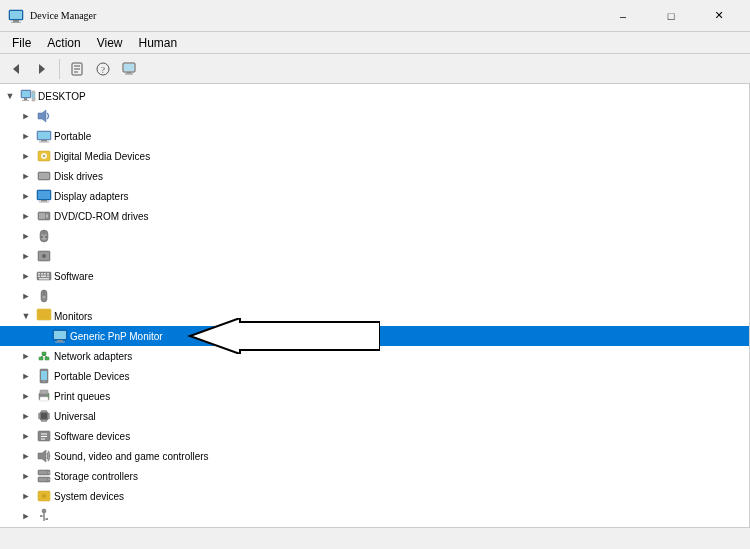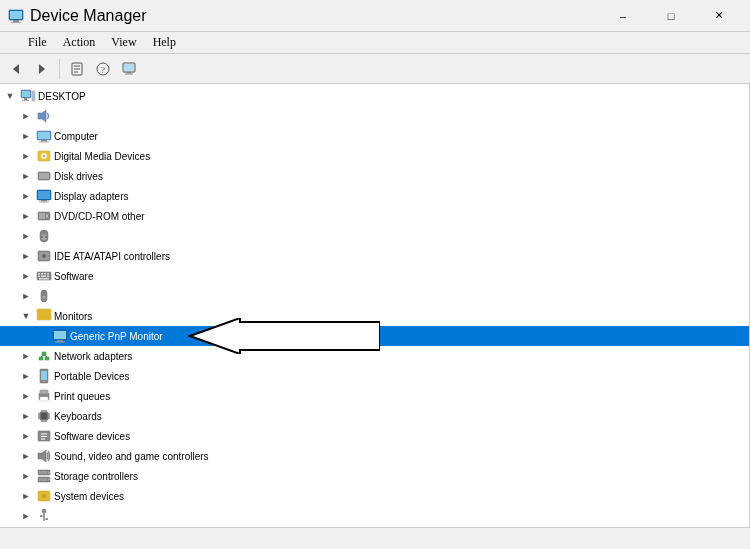--- a/index.html
+++ b/index.html
@@ -25,22 +25,23 @@
     .title-bar-icon {
       width: 16px;
       height: 16px;
       margin-right: 6px;
       display: flex;
       align-items: center;
       justify-content: center;
     }
     .title-bar-title {
       flex: 1;
-      font-size: 16px;
+      font-size: 10px;
       color: #000;
+      font-family: Liberation Serif, serif;
     }
     .title-bar-controls {
       display: flex;
       gap: 2px;
     }
     .title-btn {
       width: 46px;
       height: 32px;
       display: flex;
       align-items: center;
@@ -51,23 +52,22 @@
       font-size: 11px;
       color: #000;
     }
 
     
     .menu-bar {
       background: #f0f0f0;
       height: 22px;
       display: flex;
       align-items: center;
-      padding: 0 20px;
+      padding: 0 4px;
       border-bottom: 1px solid #ccc;
-      font-family: Liberation Serif, serif;
     }
     .menu-item {
       padding: 2px 8px;
       font-size: 12px;
       cursor: pointer;
       color: #000;
     }
 
     
     .toolbar {
@@ -192,21 +192,21 @@
     <button class="title-btn">–</button>
     <button class="title-btn">□</button>
     <button class="title-btn close">✕</button>
   </div>
 </div>
 
 <div class="menu-bar">
   <span class="menu-item">File</span>
   <span class="menu-item">Action</span>
   <span class="menu-item">View</span>
-  <span class="menu-item">Help</span>
+  <span class="menu-item">Human</span>
 </div>
 
 <div class="toolbar">
   <button class="toolbar-btn" title="Back">
     <svg width="14" height="14" viewBox="0 0 14 14">
         <polygon points="10,2 4,7 10,12" fill="#555"></polygon>
       </svg>
   </button>
   <button class="toolbar-btn" title="Forward">
     <svg width="14" height="14" viewBox="0 0 14 14">
@@ -269,21 +269,21 @@
     <div class="tree-item indent-1">
       <div class="tree-toggle">►</div>
       <div class="tree-icon">
         <svg width="16" height="16" viewBox="0 0 16 16">
           <rect x="1" y="3" width="14" height="9" rx="1" fill="#6c8ebf" stroke="#4a6ea8" stroke-width="0.5"></rect>
           <rect x="2" y="4" width="12" height="7" fill="#87ceeb"></rect>
           <rect x="5" y="12" width="6" height="1.5" fill="#888"></rect>
           <rect x="3" y="13.5" width="10" height="1" fill="#aaa"></rect>
         </svg>
       </div>
-      <span class="tree-label">Computer</span>
+      <span class="tree-label">Portable</span>
     </div>
 
     <div class="tree-item indent-1">
       <div class="tree-toggle">►</div>
       <div class="tree-icon">
         <svg width="16" height="16" viewBox="0 0 16 16">
           <rect x="2" y="3" width="12" height="10" rx="1" fill="#e8c13a" stroke="#c8a020" stroke-width="0.5"></rect>
           <circle cx="8" cy="8" r="3" fill="#fff" opacity="0.8"></circle>
           <circle cx="8" cy="8" r="1" fill="#888"></circle>
         </svg>
@@ -319,21 +319,21 @@
 
     <div class="tree-item indent-1">
       <div class="tree-toggle">►</div>
       <div class="tree-icon">
         <svg width="16" height="16" viewBox="0 0 16 16">
           <rect x="2" y="4" width="12" height="8" rx="1" fill="#888" stroke="#666" stroke-width="0.5"></rect>
           <rect x="3" y="5" width="6" height="6" fill="#aaa"></rect>
           <rect x="10" y="6" width="2" height="4" rx="1" fill="#c0c0c0" stroke="#999" stroke-width="0.5"></rect>
         </svg>
       </div>
-      <span class="tree-label">DVD/CD-ROM other</span>
+      <span class="tree-label">DVD/CD-ROM drives</span>
     </div>
 
     <div class="tree-item indent-1">
       <div class="tree-toggle">►</div>
       <div class="tree-icon">
         <svg width="16" height="16" viewBox="0 0 16 16">
           <rect x="4" y="2" width="8" height="12" rx="4" fill="#888" stroke="#666" stroke-width="0.5"></rect>
           <rect x="5" y="6" width="6" height="6" rx="3" fill="#aaa"></rect>
           <line x1="8" y1="2" x2="8" y2="8" stroke="#666" stroke-width="0.5"></line>
           <circle cx="6" cy="9" r="1" fill="#666"></circle>
@@ -344,21 +344,20 @@
 
     <div class="tree-item indent-1">
       <div class="tree-toggle">►</div>
       <div class="tree-icon">
         <svg width="16" height="16" viewBox="0 0 16 16">
           <rect x="2" y="3" width="12" height="10" rx="1" fill="#888" stroke="#666" stroke-width="0.5"></rect>
           <rect x="3" y="4" width="10" height="8" fill="#aaa" opacity="0.5"></rect>
           <circle cx="8" cy="8" r="2" fill="#666"></circle>
         </svg>
       </div>
-      <span class="tree-label">IDE ATA/ATAPI controllers</span>
     </div>
 
     <div class="tree-item indent-1">
       <div class="tree-toggle">►</div>
       <div class="tree-icon">
         <svg width="16" height="16" viewBox="0 0 16 16">
           <rect x="1" y="4" width="14" height="8" rx="1" fill="#888" stroke="#666" stroke-width="0.5"></rect>
           <rect x="2" y="5" width="2" height="1.5" rx="0.3" fill="#ddd"></rect>
           <rect x="5" y="5" width="2" height="1.5" rx="0.3" fill="#ddd"></rect>
           <rect x="8" y="5" width="2" height="1.5" rx="0.3" fill="#ddd"></rect>
@@ -464,21 +463,21 @@
           <line x1="8" y1="12" x2="8" y2="14" stroke="#555" stroke-width="1"></line>
           <line x1="10" y1="12" x2="10" y2="14" stroke="#555" stroke-width="1"></line>
           <line x1="2" y1="6" x2="4" y2="6" stroke="#555" stroke-width="1"></line>
           <line x1="2" y1="8" x2="4" y2="8" stroke="#555" stroke-width="1"></line>
           <line x1="2" y1="10" x2="4" y2="10" stroke="#555" stroke-width="1"></line>
           <line x1="12" y1="6" x2="14" y2="6" stroke="#555" stroke-width="1"></line>
           <line x1="12" y1="8" x2="14" y2="8" stroke="#555" stroke-width="1"></line>
           <line x1="12" y1="10" x2="14" y2="10" stroke="#555" stroke-width="1"></line>
         </svg>
       </div>
-      <span class="tree-label">Keyboards</span>
+      <span class="tree-label">Universal</span>
     </div>
 
     <div class="tree-item indent-1">
       <div class="tree-toggle">►</div>
       <div class="tree-icon">
         <svg width="16" height="16" viewBox="0 0 16 16">
           <rect x="2" y="3" width="12" height="10" rx="1" fill="#888" stroke="#666" stroke-width="0.5"></rect>
           <line x1="5" y1="6" x2="11" y2="6" stroke="#fff" stroke-width="1"></line>
           <line x1="5" y1="8.5" x2="11" y2="8.5" stroke="#fff" stroke-width="1"></line>
           <line x1="5" y1="11" x2="9" y2="11" stroke="#fff" stroke-width="1"></line>

